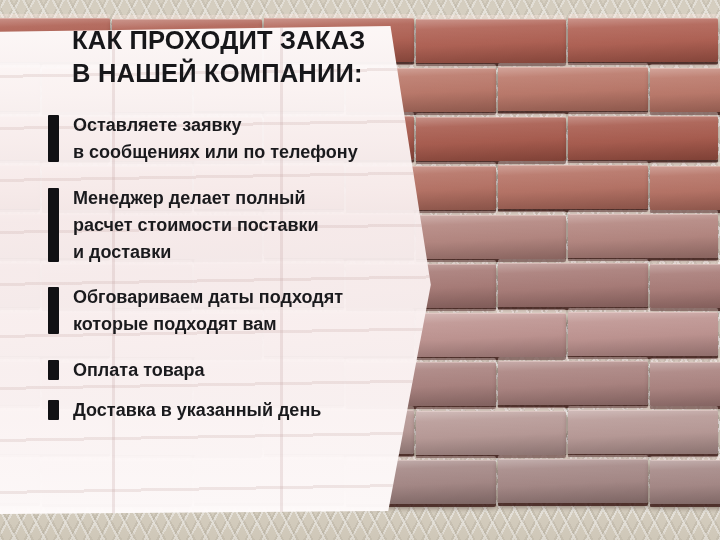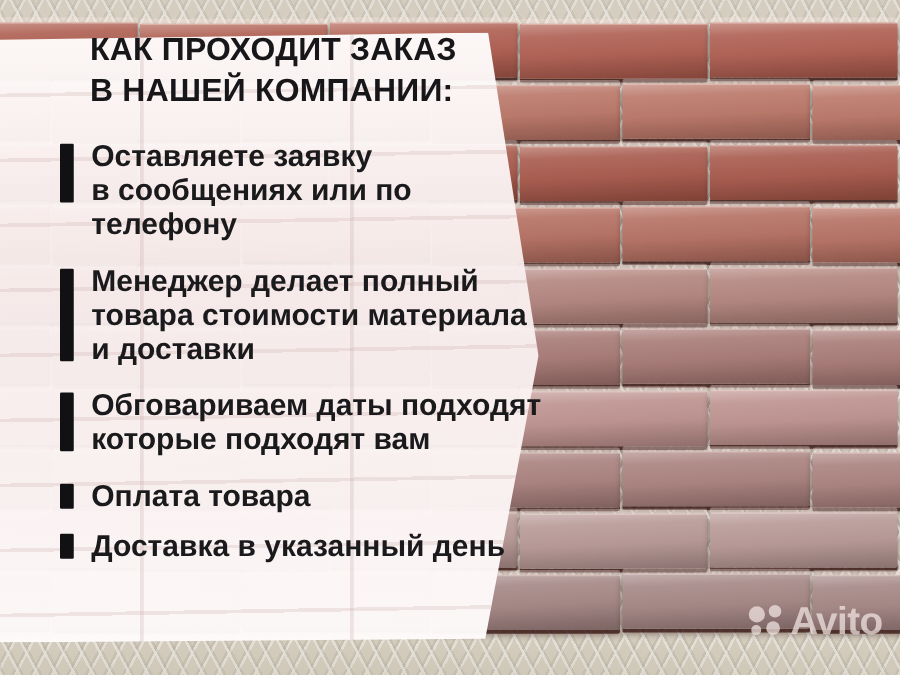--- a/index.html
+++ b/index.html
@@ -149,21 +149,21 @@
   .step-bar {
     flex: 0 0 auto;
     width: 11px;
     background: #111114;
     border-radius: 1px;
     margin-top: 3px;
   }
   .step-text {
     flex: 1 1 auto;
     margin-left: 14px;
-    font-size: 24px;
+    font-size: 18px;
     font-weight: 700;
     line-height: 27px;
     color: #1a1a1d;
     white-space: pre-line;
   }
 
   
   .avito {
     position: absolute;
     right: 14px;
@@ -458,42 +458,33 @@
 в нашей компании:</div>
     <div class="steps" id="steps">
         <div class="step" style="margin-bottom: 19px;">
           <div class="step-bar" style="height: 47px;"></div>
           <div class="step-text">Оставляете заявку
 в сообщениях или по телефону</div>
         </div>
         <div class="step" style="margin-bottom: 18px;">
           <div class="step-bar" style="height: 74px;"></div>
           <div class="step-text">Менеджер делает полный
-товара стоимости материала
+расчет стоимости поставки
 и доставки</div>
         </div>
         <div class="step" style="margin-bottom: 19px;">
           <div class="step-bar" style="height: 47px;"></div>
           <div class="step-text">Обговариваем даты подходят
 которые подходят вам</div>
         </div>
         <div class="step" style="margin-bottom: 13px;">
           <div class="step-bar" style="height: 20px;"></div>
           <div class="step-text">Оплата товара</div>
         </div>
         <div class="step" style="margin-bottom: 13px;">
           <div class="step-bar" style="height: 20px;"></div>
           <div class="step-text">Доставка в указанный день</div>
         </div>
       </div>
   </div>
 
-  <div class="avito">
-    <div class="avito-mark">
-      <span class="ad1"></span>
-        <span class="ad2"></span>
-      <span class="ad3"></span>
-        <span class="ad4"></span>
-    </div>
-    <div class="avito-text">Avito</div>
-  </div>
 
 </div>
 
 </body></html>

